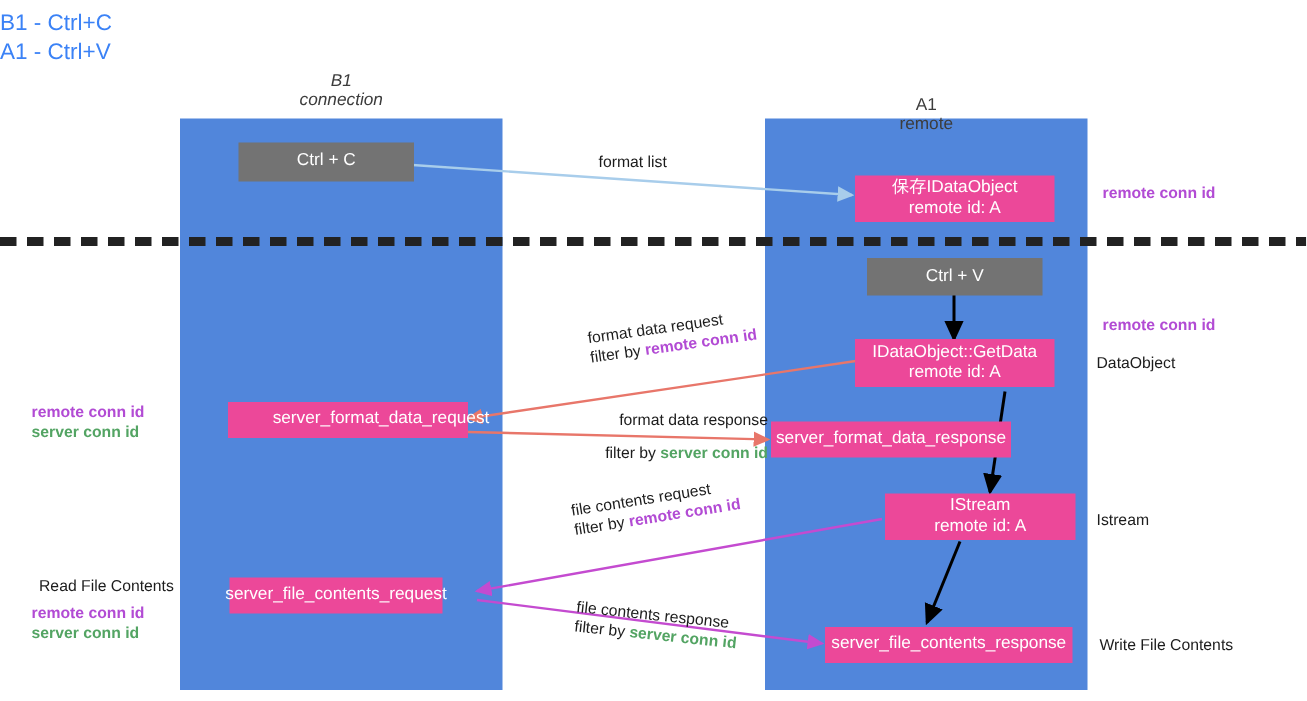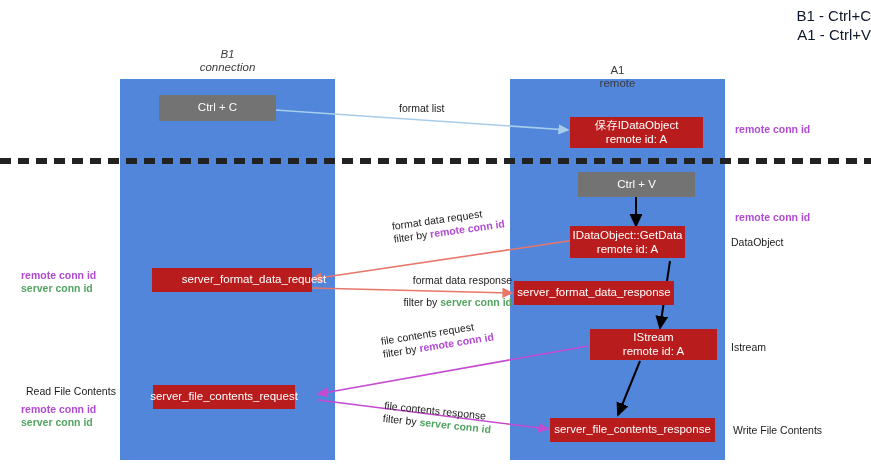--- a/index.html
+++ b/index.html
@@ -26,23 +26,23 @@
   }
   .lane {
     position: absolute;
     background: #5186db;
   }
   .title {
     position: absolute;
     left: 0;
     right: 0;
     top: 6px;
-    text-align: right;
+    text-align: left;
     font-size: 15px;
-    color: #0f172a;
+    color: #3b82f6;
     line-height: 19px;
     white-space: pre-line;
   }
   .col-header {
     position: absolute;
     text-align: center;
     font-size: 11.5px;
     color: #3c3c3c;
     line-height: 13px;
   }
@@ -52,21 +52,21 @@
     display: flex;
     flex-direction: column;
     align-items: center;
     justify-content: center;
     color: #ffffff;
     font-size: 11.5px;
     line-height: 13.5px;
     text-align: center;
     padding: 2px 4px;
   }
-  .node.orange { background: #b91c1c; }
+  .node.orange { background: #ec4899; }
   .node.green  { background: #737373; }
   .node span { display: block; white-space: nowrap; }
   .edge-label {
     position: absolute;
     font-size: 10.5px;
     line-height: 13px;
     color: #1c1c1c;
     white-space: nowrap;
   }
   .edge-label.rot {
@@ -144,21 +144,21 @@
 
   <div class="node orange" style="left:570px; top:117px; width:133px; height:31px;">
     <span>保存IDataObject</span>
     <span>remote id: A</span>
   </div>
 
   <div class="node green" style="left:578px; top:172px; width:117px; height:25px;">
     <span>Ctrl + V</span>
   </div>
 
-  <div class="node orange" style="left:570px; top:226px; width:115px; height:32px;justify-content:flex-end;">
+  <div class="node orange" style="left:570px; top:226px; width:133px; height:32px;">
     <span>IDataObject::GetData</span>
     <span>remote id: A</span>
   </div>
 
   <div class="node orange" style="left:152px; top:268px; width:160px; height:24px;padding-left:48px;">
     <span>server_format_data_request</span>
   </div>
 
   <div class="node orange" style="left:514px; top:281px; width:160px; height:24px;">
     <span>server_format_data_response</span>

